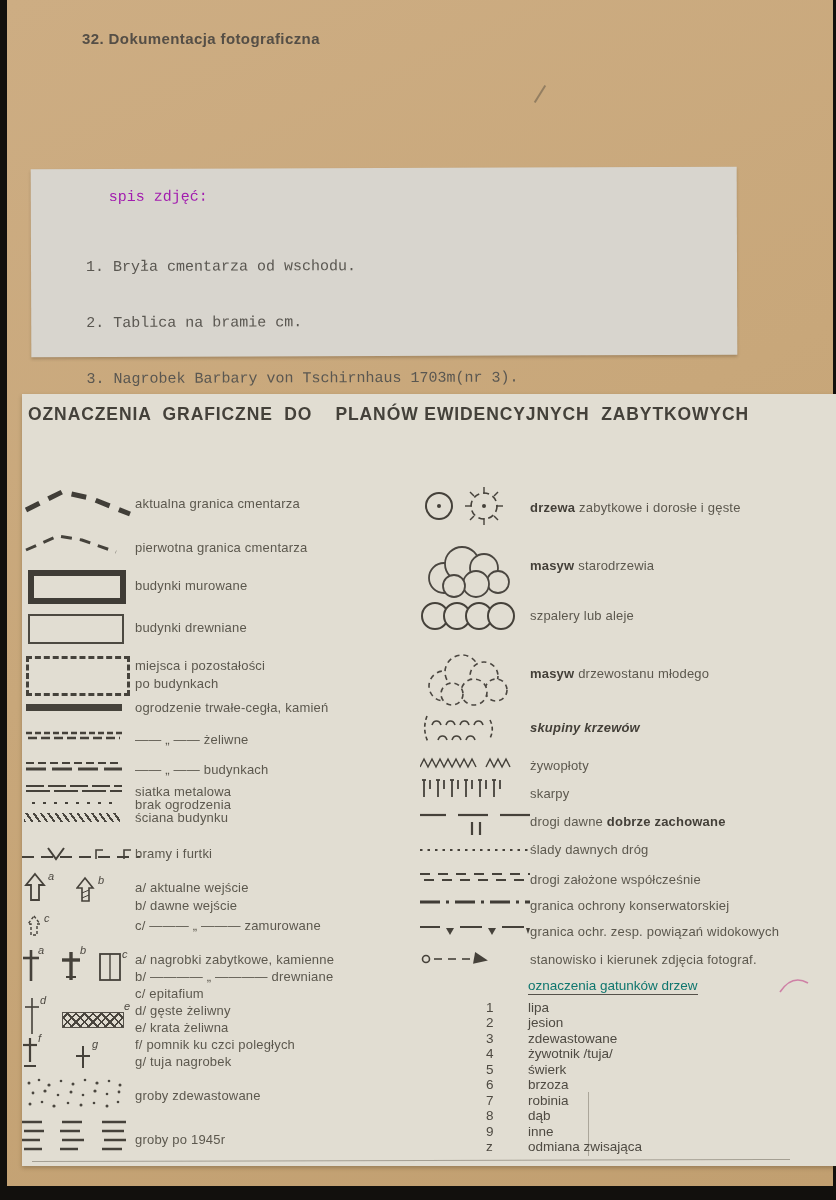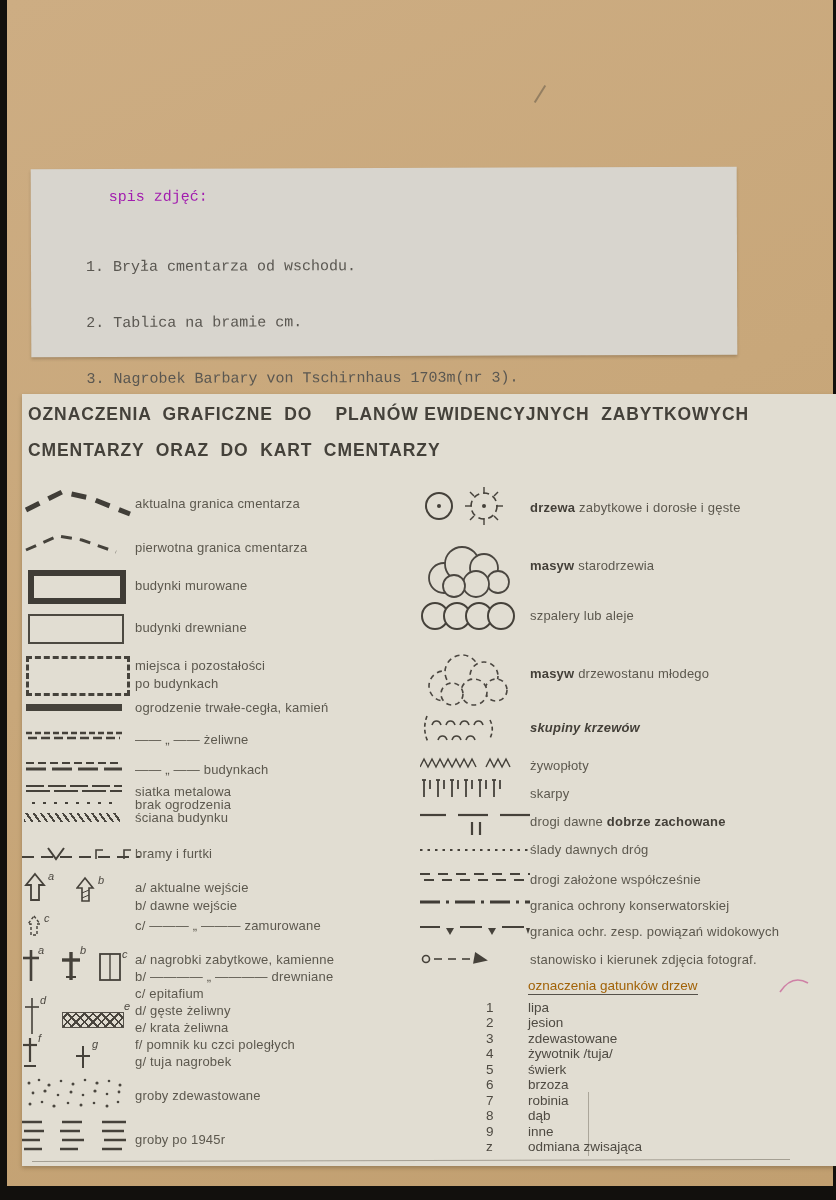--- a/index.html
+++ b/index.html
@@ -58,58 +58,58 @@
     background:repeating-linear-gradient(55deg,#4a463f 0 2px,transparent 2px 6px);
   }
   .crosshatch{
     background:
       repeating-linear-gradient(45deg,#4a463f 0 1.5px,transparent 1.5px 6px),
       repeating-linear-gradient(-45deg,#4a463f 0 1.5px,transparent 1.5px 6px);
     border:1px solid #55514a;
   }
   .ltr{position:absolute;font-size:11px;color:#4c4841;font-style:italic;}
   .tree-head{
-    position:absolute;left:506px;top:584px;font-size:13.5px;color:#a16207;
+    position:absolute;left:506px;top:584px;font-size:13.5px;color:#0f766e;
     border-bottom:1px solid #55514a;padding-bottom:1px;
   }
   .tree-no{position:absolute;left:464px;font-size:13.5px;color:#4e4a42;}
   .tree-name{position:absolute;left:506px;font-size:13.5px;color:#4e4a42;}
   .artifact-h{
     position:absolute;left:10px;top:766px;width:758px;height:1px;
     background:rgba(90,85,70,.45);transform:rotate(-.15deg);
   }
   .artifact-v{
     position:absolute;left:566px;top:698px;width:1px;height:64px;
     background:rgba(90,85,70,.4);
   }
   .pink{position:absolute;left:756px;top:578px;}
 </style>
 </head>
 <body>
 
 <div class="backing">
 
+  <div class="stamp">32. Dokumentacja fotograficzna</div>
   <div class="pencil-mark"></div>
 
   <div class="note">
     <div class="note-title">spis zdjęć:</div>
     <div class="note-lines">
       <div>1. Bryła cmentarza od wschodu.</div>
       <div>2. Tablica na bramie cm.</div>
       <div>3. Nagrobek Barbary von Tschirnhaus 1703m(nr 3).</div>
       <div>4. Nagrobek Marii Kluge 1874 (nr 4).</div>
       <div>5. Tablica inskrypcjyna Joh. Matschke 1832 (nr 5).</div>
       <div>6. Wnętrze pd sektpra cmentarza.</div>
       <div>7.</div>
     </div>
   </div>
 
   <div class="sheet">
     <div class="t1">OZNACZENIA  GRAFICZNE  DO    PLANÓW EWIDENCYJNYCH  ZABYTKOWYCH</div>
-    <div class="t2">CMENTARZY  ORAZ  DO  KART  CMENTARZY</div>
 
     <svg class="sym" style="left:2px;top:90px" width="112" height="34">
       <polyline points="2,26 38,8 66,14 106,30" fill="none" stroke="#413e38" stroke-width="5" stroke-dasharray="15 10"></polyline>
     </svg>
     <div class="lbl" style="left:113px;top:102px">aktualna granica cmentarza</div>
 
     <svg class="sym" style="left:2px;top:134px" width="100" height="28">
       <polyline points="2,22 34,8 58,12 92,24" fill="none" stroke="#45423b" stroke-width="3" stroke-dasharray="11 8"></polyline>
     </svg>
     <div class="lbl" style="left:113px;top:146px">pierwotna granica cmentarza</div>

